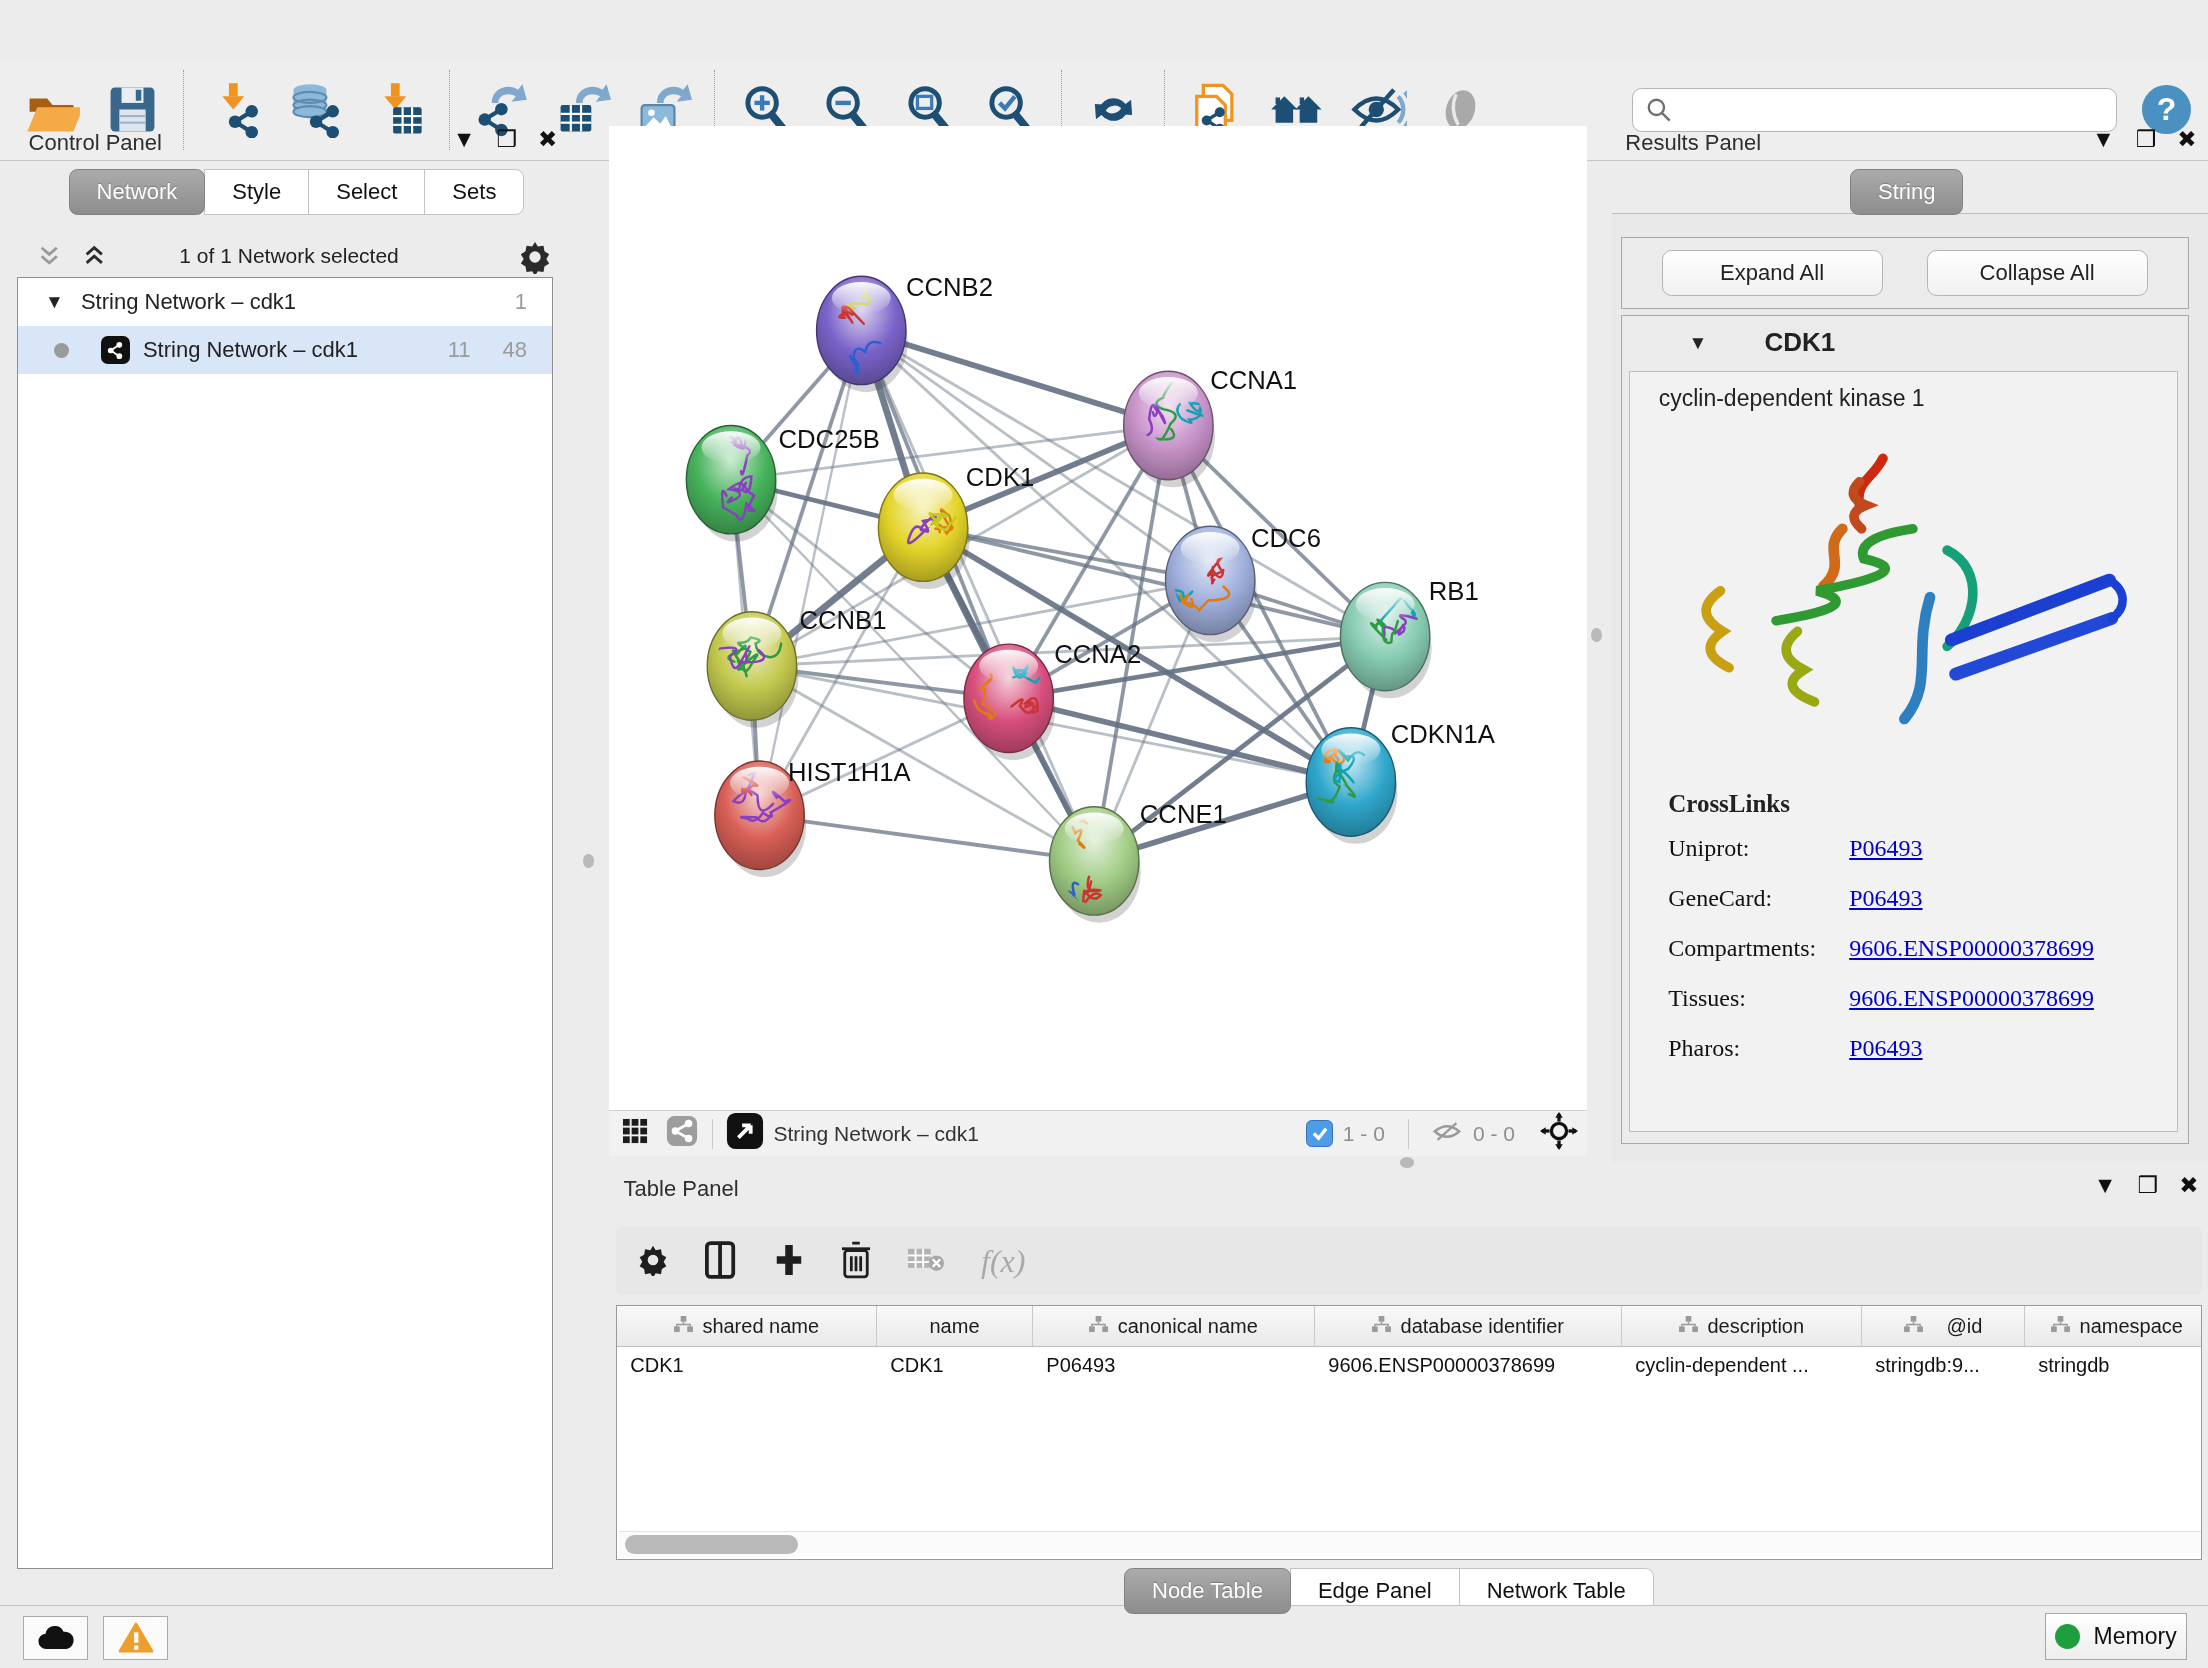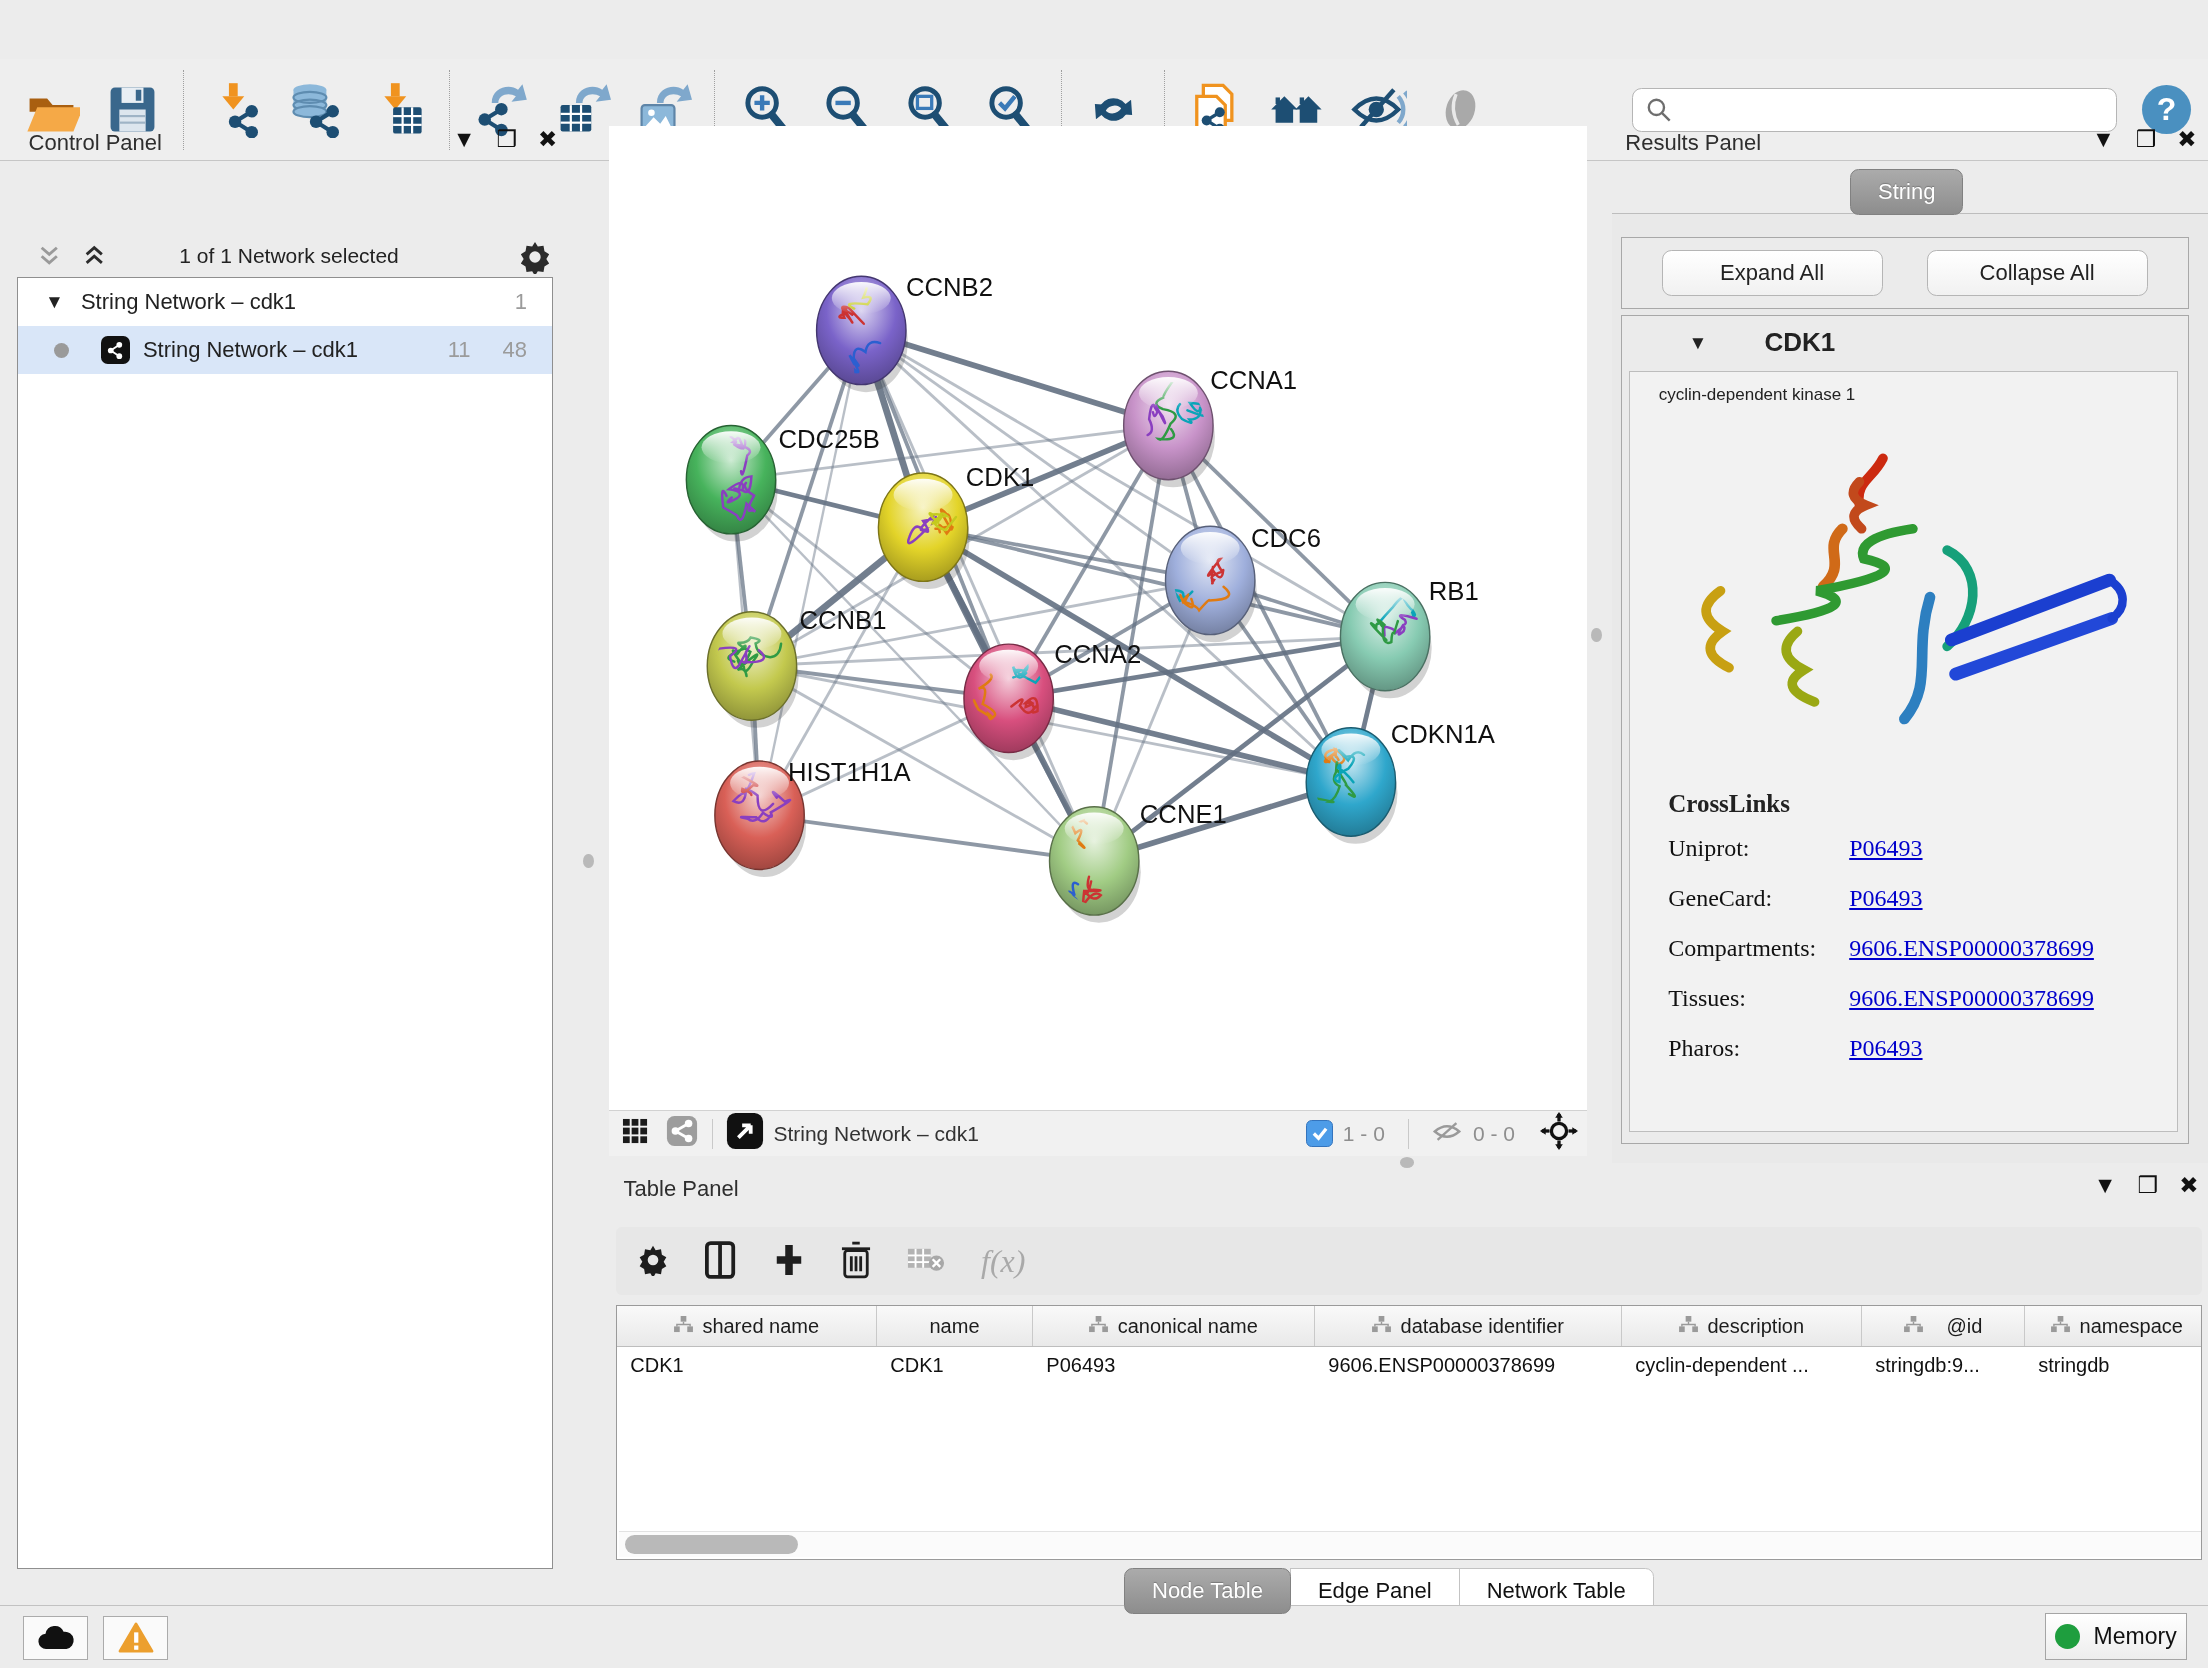--- a/index.html
+++ b/index.html
@@ -74,21 +74,21 @@
   .rp-btn{min-width:181px;height:44px;background:linear-gradient(#ffffff,#f1f1f1);
     border:1px solid #b5b5b5;border-radius:9.5px;font-size:22px;display:flex;
     align-items:center;justify-content:center;padding:0 19px;}
   #rp-proteinbox{position:absolute;left:8.6px;top:101px;width:566px;height:827px;background:#ebebeb;
     border:1px solid #a8a8a8;}
   #rp-phead{position:absolute;left:0;top:0;width:100%;height:53px;display:flex;align-items:center;}
   #rp-phead .tri{margin:0 57px 0 67px;font-size:19px;}
   #rp-pname{font-size:26px;font-weight:bold;}
   #rp-pinner{position:absolute;left:7.6px;top:55px;width:549px;height:761px;background:#f2f2f2;
     border:1px solid #bdbdbd;box-sizing:border-box;}
-  #rp-desc{position:absolute;left:28.5px;top:13.3px;font-size:17px;color:#222;}
+  #rp-desc{position:absolute;left:28.5px;top:13.3px;font-size:23px;color:#222;}
   #ribbon{position:absolute;left:28.5px;top:67px;}
   #crosslinks{position:absolute;left:38px;top:418px;font-family:Liberation Serif, serif;font-size:24px;}
   #cl-title{font-weight:bold;font-size:25px;margin-bottom:17px;}
   .cl-row{display:flex;margin-bottom:23px;}
   .cl-label{width:181px;color:#111;}
   .cl-link{color:#0000cc;text-decoration:underline;}
   
   #table-panel{position:absolute;left:616px;top:1172px;width:1592px;height:439px;}
   #tp-toolbar{position:absolute;left:0;top:55px;width:1586px;height:68px;background:#e7e7e7;
     border-radius:5.7px;display:flex;align-items:center;gap:36px;padding-left:21px;box-sizing:border-box;}
@@ -331,20 +331,26 @@
     <div id="help-btn">?</div>
   </div>
 
   <div id="control-panel">
     <div class="panel-title" style="position:absolute;left:21px;top:3.8px">Control Panel</div>
     <div class="panel-ctrls" style="right:13.3px;top:1.9px">
       <span>▼</span>
       <span>❒</span>
       <span>✖</span>
     </div>
+    <div id="cp-tabs" class="seg">
+        <span class="tab active">Network</span>
+        <span class="tab">Style</span>
+        <span class="tab">Select</span>
+        <span class="tab">Sets</span>
+      </div>
     <div id="cp-sub">
       <span class="chev" style="left:27px">
         <svg width="28.5" height="28.5" viewBox="0 0 30 30">
             <path d="M7 6 l8 7 8-7 M7 15 l8 7 8-7" fill="none" stroke="#9a9a9a" stroke-width="3"></path>
           </svg>
       </span>
       <span class="chev" style="left:72px">
         <svg width="28.5" height="28.5" viewBox="0 0 30 30">
             <path d="M7 13 l8-7 8 7 M7 22 l8-7 8 7" fill="none" stroke="#2c2c2c" stroke-width="3"></path>
           </svg>

